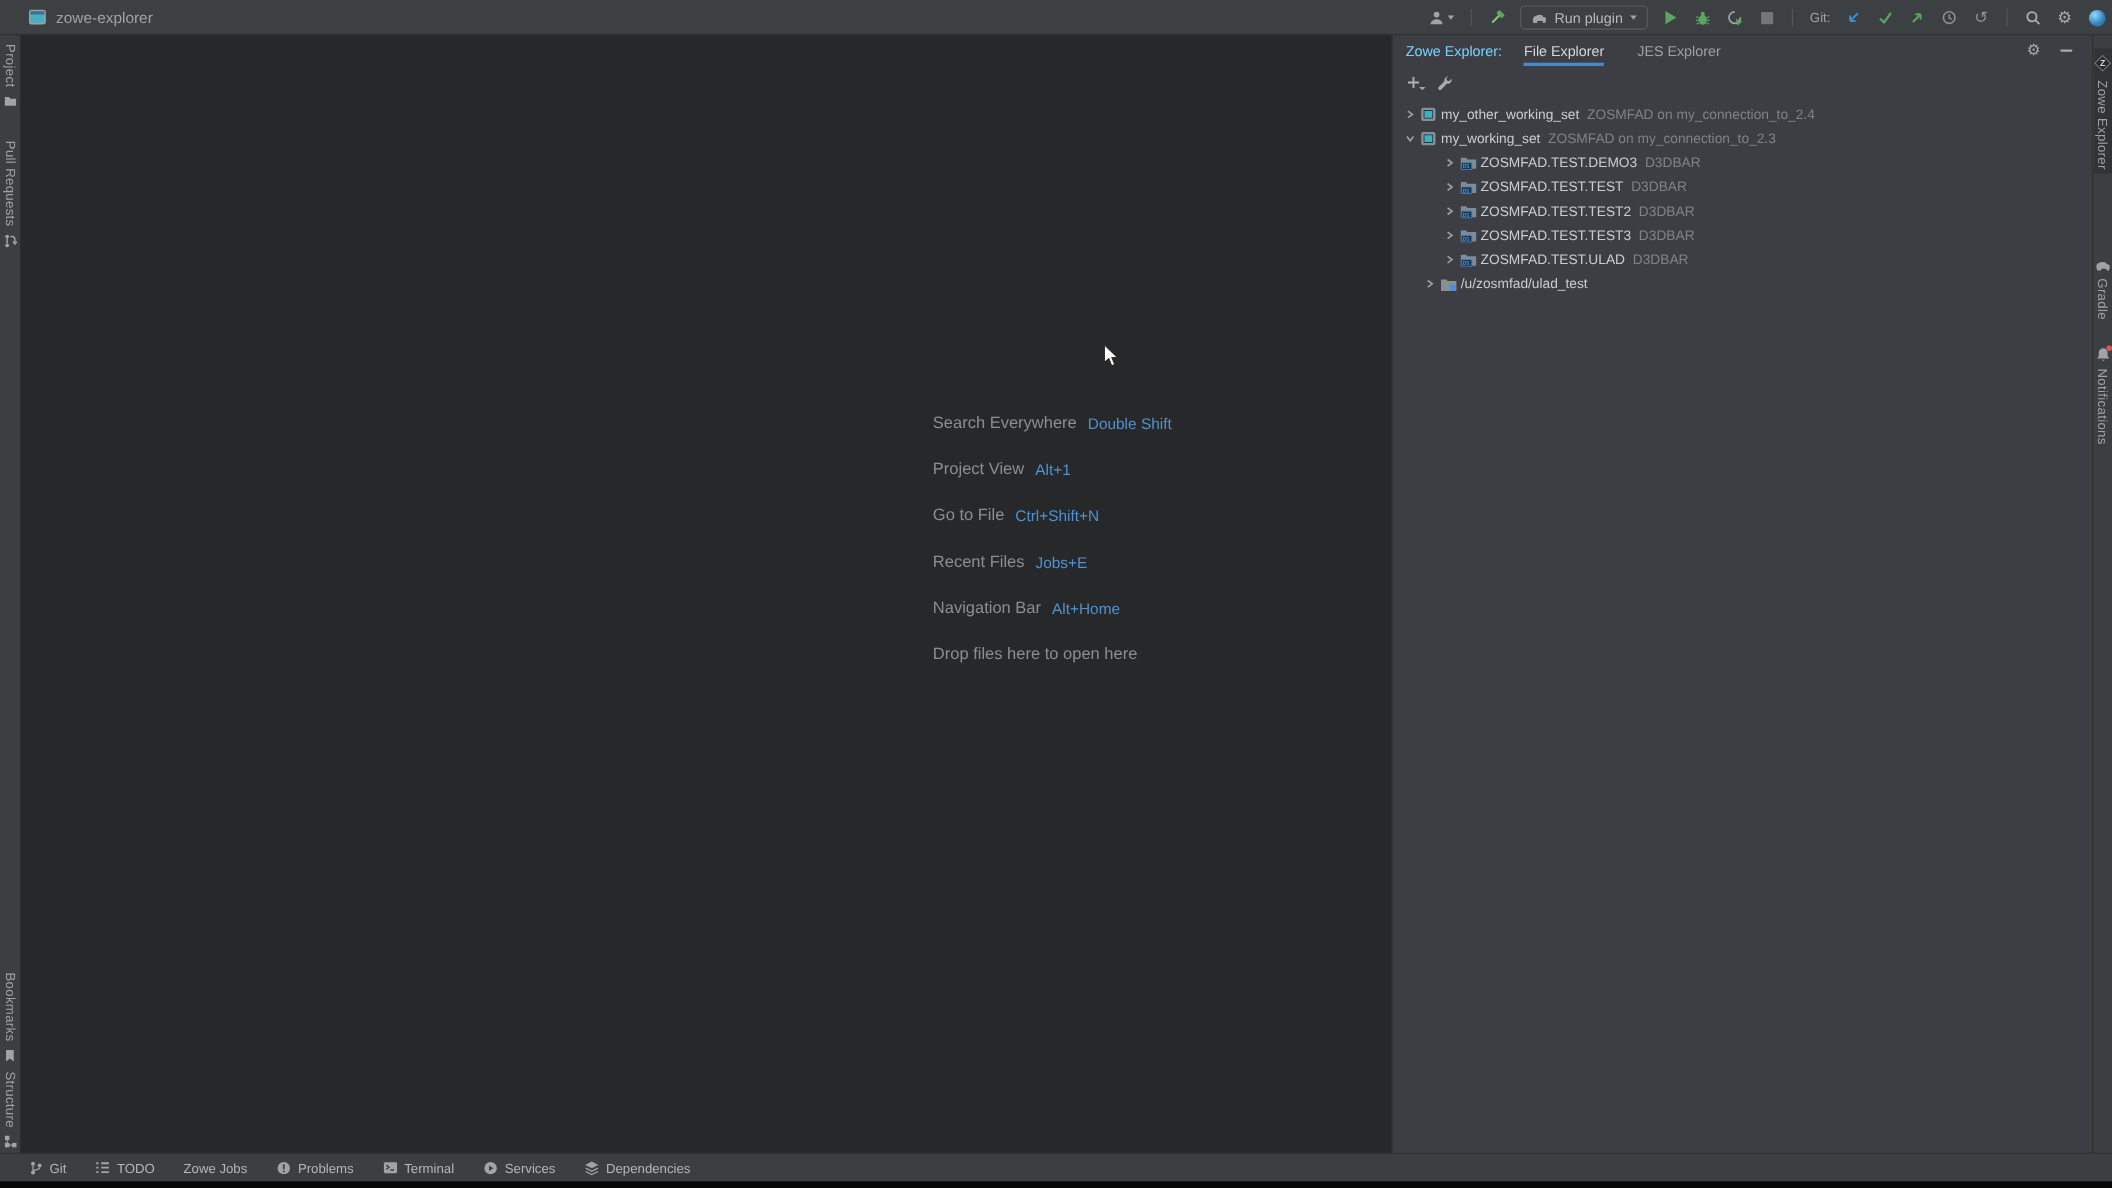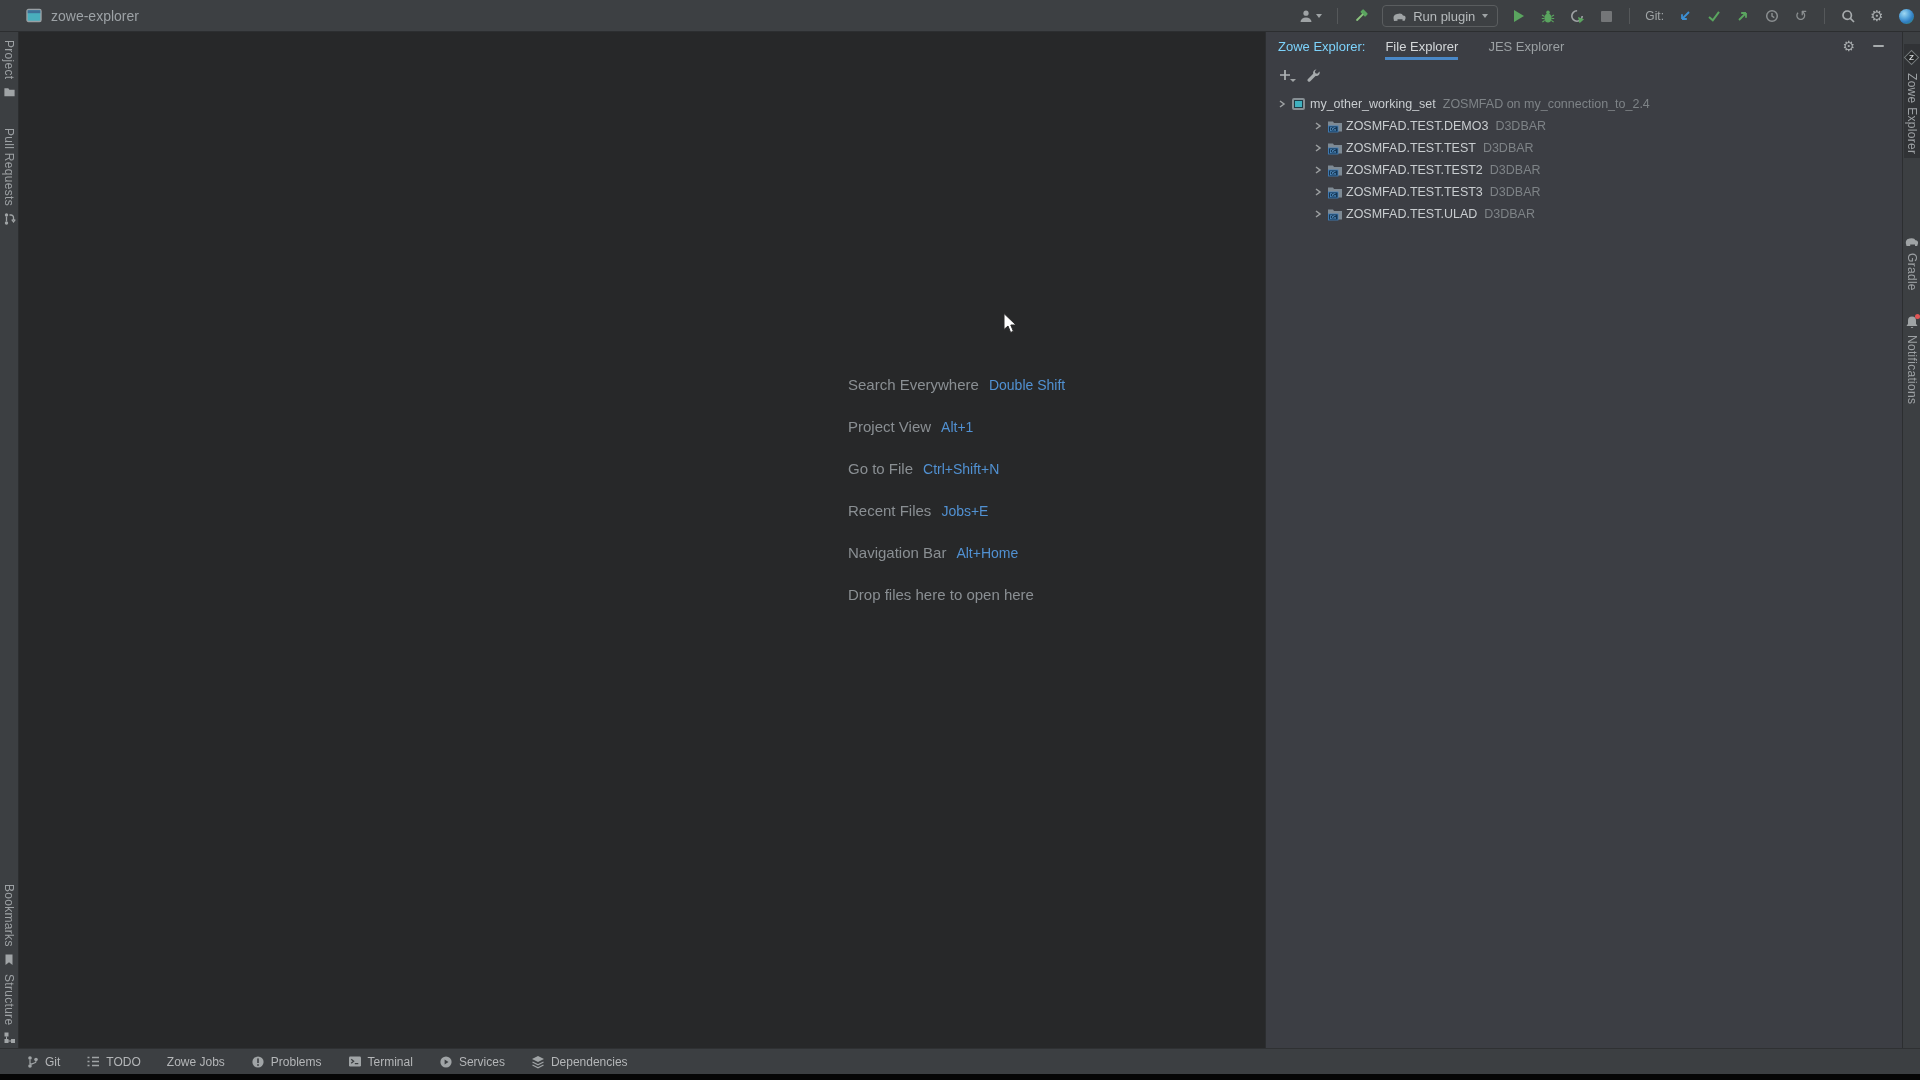--- a/index.html
+++ b/index.html
@@ -282,20 +282,32 @@
                 <path d="M2 1 L6 4 L2 7" fill="none" stroke="#9da0a2" stroke-width="1.5"></path>
               </svg>
             </span>
           <span class="ticon">
               <span class="wsicon"></span>
             </span>
           <span class="tname">my_other_working_set</span>
           <span class="tdetail">ZOSMFAD on my_connection_to_2.4</span>
         </div>
 
+        <div class="trow" style="--lvl:0">
+          <span class="chev expanded">
+              <svg width="8" height="8" viewBox="0 0 8 8">
+                <path d="M2 1 L6 4 L2 7" fill="none" stroke="#9da0a2" stroke-width="1.5"></path>
+              </svg>
+            </span>
+          <span class="ticon">
+              <span class="wsicon"></span>
+            </span>
+          <span class="tname">my_working_set</span>
+          <span class="tdetail">ZOSMFAD on my_connection_to_2.3</span>
+        </div>
 
 
         <div class="trow" style="--lvl:2">
           <span class="chev">
               <svg width="8" height="8" viewBox="0 0 8 8">
                 <path d="M2 1 L6 4 L2 7" fill="none" stroke="#9da0a2" stroke-width="1.5"></path>
               </svg>
             </span>
           <span class="ticon">
             <svg width="16" height="14" viewBox="0 0 16 14">
@@ -369,20 +381,35 @@
             <svg width="16" height="14" viewBox="0 0 16 14">
                 <path d="M1 2.5 h5 l1 1.5 h8 v8.5 h-14 z" fill="#7e8a94"></path>
                 <rect x="1.5" y="7" width="9.5" height="6" fill="#173754" stroke="#3f7fbf" stroke-width="0.8"></rect>
                 <text x="3" y="12" font-size="5" fill="#6cb4f2" font-family="DejaVu Sans Mono, monospace">DS</text>
               </svg>
           </span>
           <span class="tname">ZOSMFAD.TEST.ULAD</span>
           <span class="tdetail">D3DBAR</span>
         </div>
 
+        <div class="trow" style="--lvl:1">
+          <span class="chev">
+              <svg width="8" height="8" viewBox="0 0 8 8">
+                <path d="M2 1 L6 4 L2 7" fill="none" stroke="#9da0a2" stroke-width="1.5"></path>
+              </svg>
+            </span>
+          <span class="ticon">
+            <svg width="16" height="13" viewBox="0 0 16 13">
+                <path d="M1 2 h5 l1 1.5 h8 v9 h-14 z" fill="#8a8f93"></path>
+                <rect x="9" y="7" width="5.5" height="5.5" fill="#4a90d9"></rect>
+              </svg>
+          </span>
+          <span class="tname">/u/zosmfad/ulad_test</span>
+          <span class="tdetail"></span>
+        </div>
 
       </div>
     </div>
 
     <div class="stripe right">
       <div class="stripe-btn active">
         <span class="zowe-diamond">
             <span>Z</span>
           </span>
         <span class="vtext">Zowe Explorer</span>

